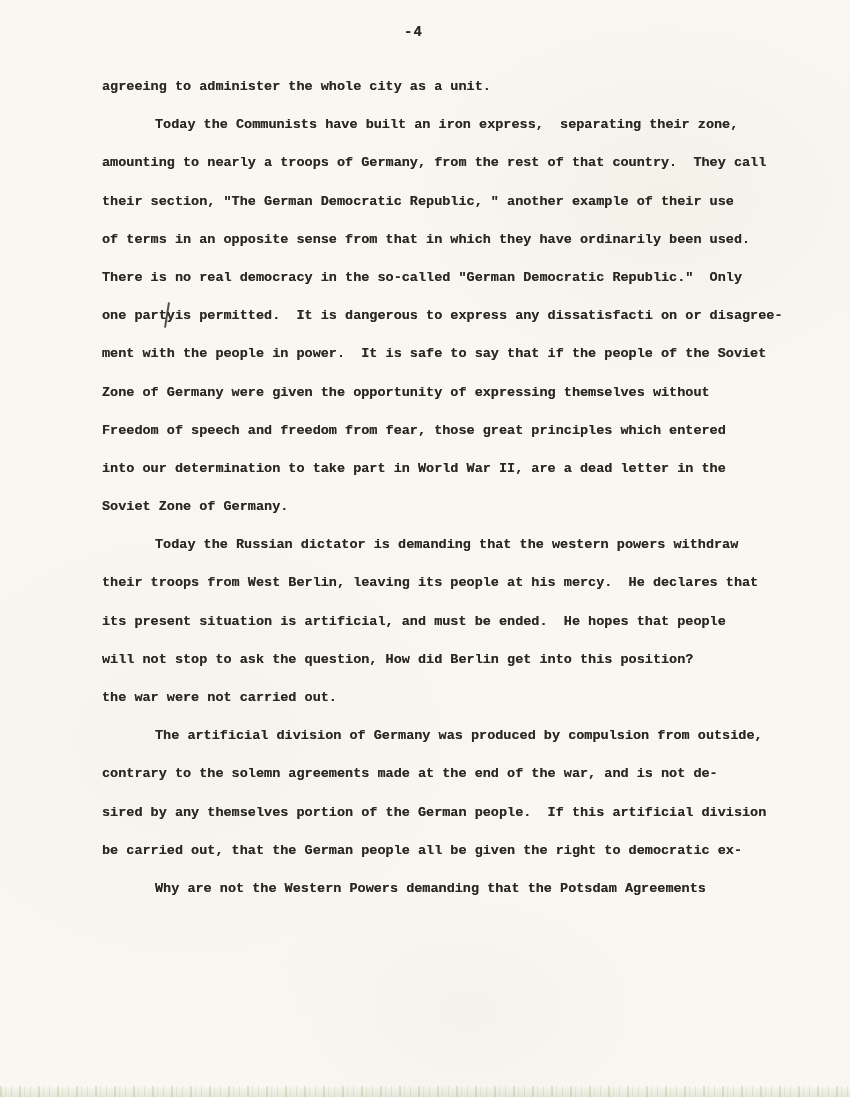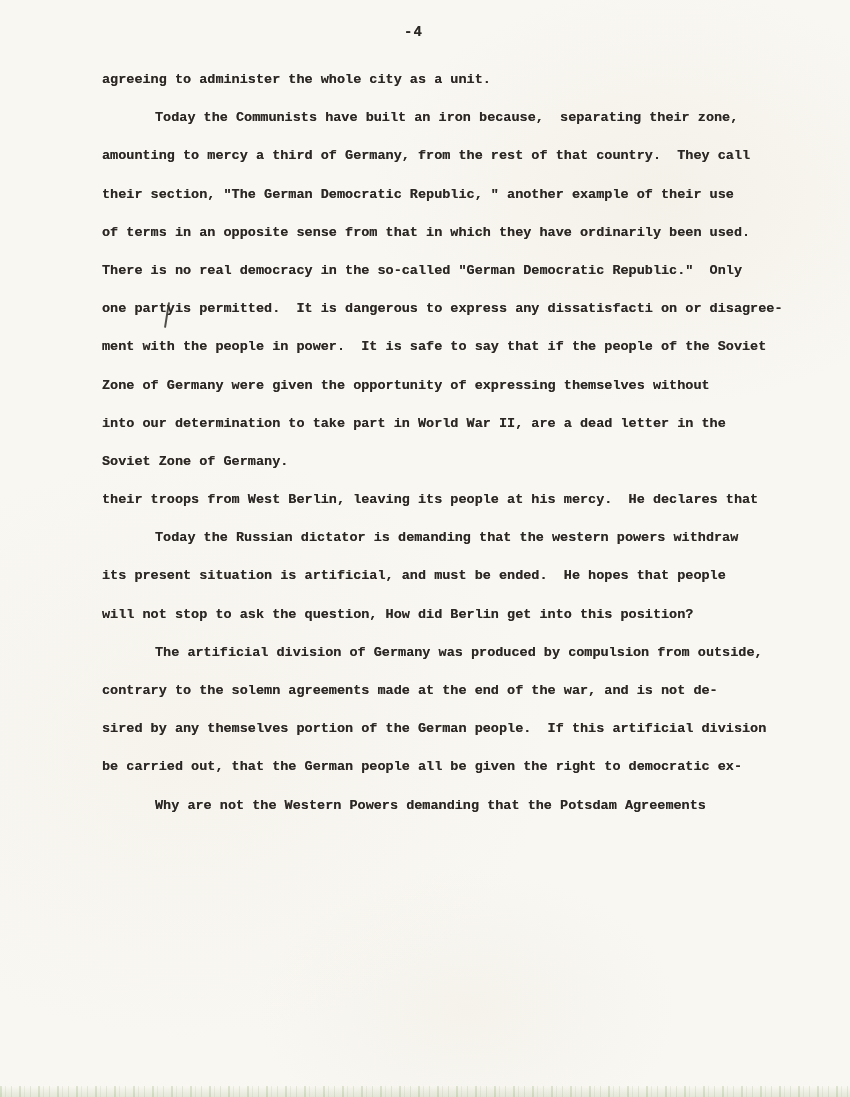--- a/index.html
+++ b/index.html
@@ -34,21 +34,21 @@
     position: absolute;
     top: 24px;
     left: 404px;
     font-size: 14px;
     letter-spacing: 1px;
     text-shadow: 0 0 0.5px rgba(43,39,36,0.7);
   }
   .text-block {
     position: absolute;
     left: 102px;
-    top: 61px;
+    top: 68px;
     width: 712px;
   }
   .line {
     height: 38.2px;
     line-height: 38.2px;
     font-size: 13.5px;
     white-space: pre;
     text-shadow: 0 0 0.5px rgba(43,39,36,0.65);
   }
   .line.indent { padding-left: 53px; }
@@ -82,34 +82,36 @@
 </style>
 </head>
 <body>
 
 <div class="page">
 
   <div class="page-number">-4</div>
 
   <div class="text-block">
     <div class="line">agreeing to administer the whole city as a unit.</div>
-    <div class="line indent">Today the Communists have built an iron because,  separating their zone,</div>
-    <div class="line">amounting to mercy a third of Germany, from the rest of that country.  They call</div>
+    <div class="line indent">Today the Communists have built an iron express,  separating their zone,</div>
+    <div class="line">amounting to nearly a troops of Germany, from the rest of that country.  They call</div>
     <div class="line">their section, "The German Democratic Republic, " another example of their use</div>
     <div class="line">of terms in an opposite sense from that in which they have ordinarily been used.</div>
     <div class="line">There is no real democracy in the so-called "German Democratic Republic."  Only</div>
     <div class="line">one partyis permitted.  It is dangerous to express any dissatisfacti on or disagree-</div>
     <div class="line">ment with the people in power.  It is safe to say that if the people of the Soviet</div>
     <div class="line">Zone of Germany were given the opportunity of expressing themselves without</div>
+    <div class="line">Freedom of speech and freedom from fear, those great principles which entered</div>
     <div class="line">into our determination to take part in World War II, are a dead letter in the</div>
     <div class="line">Soviet Zone of Germany.</div>
+    <div class="line indent">Today the Russian dictator is demanding that the western powers withdraw</div>
     <div class="line">their troops from West Berlin, leaving its people at his mercy.  He declares that</div>
-    <div class="line indent">Today the Russian dictator is demanding that the western powers withdraw</div>
     <div class="line">its present situation is artificial, and must be ended.  He hopes that people</div>
     <div class="line">will not stop to ask the question, How did Berlin get into this position?</div>
+    <div class="line">the war were not carried out.</div>
     <div class="line indent">The artificial division of Germany was produced by compulsion from outside,</div>
     <div class="line">contrary to the solemn agreements made at the end of the war, and is not de-</div>
     <div class="line">sired by any themselves portion of the German people.  If this artificial division</div>
     <div class="line">be carried out, that the German people all be given the right to democratic ex-</div>
     <div class="line indent">Why are not the Western Powers demanding that the Potsdam Agreements</div>
   </div>
 
   <div class="correction-mark"></div>
 
   <div class="scan-edge"></div>

